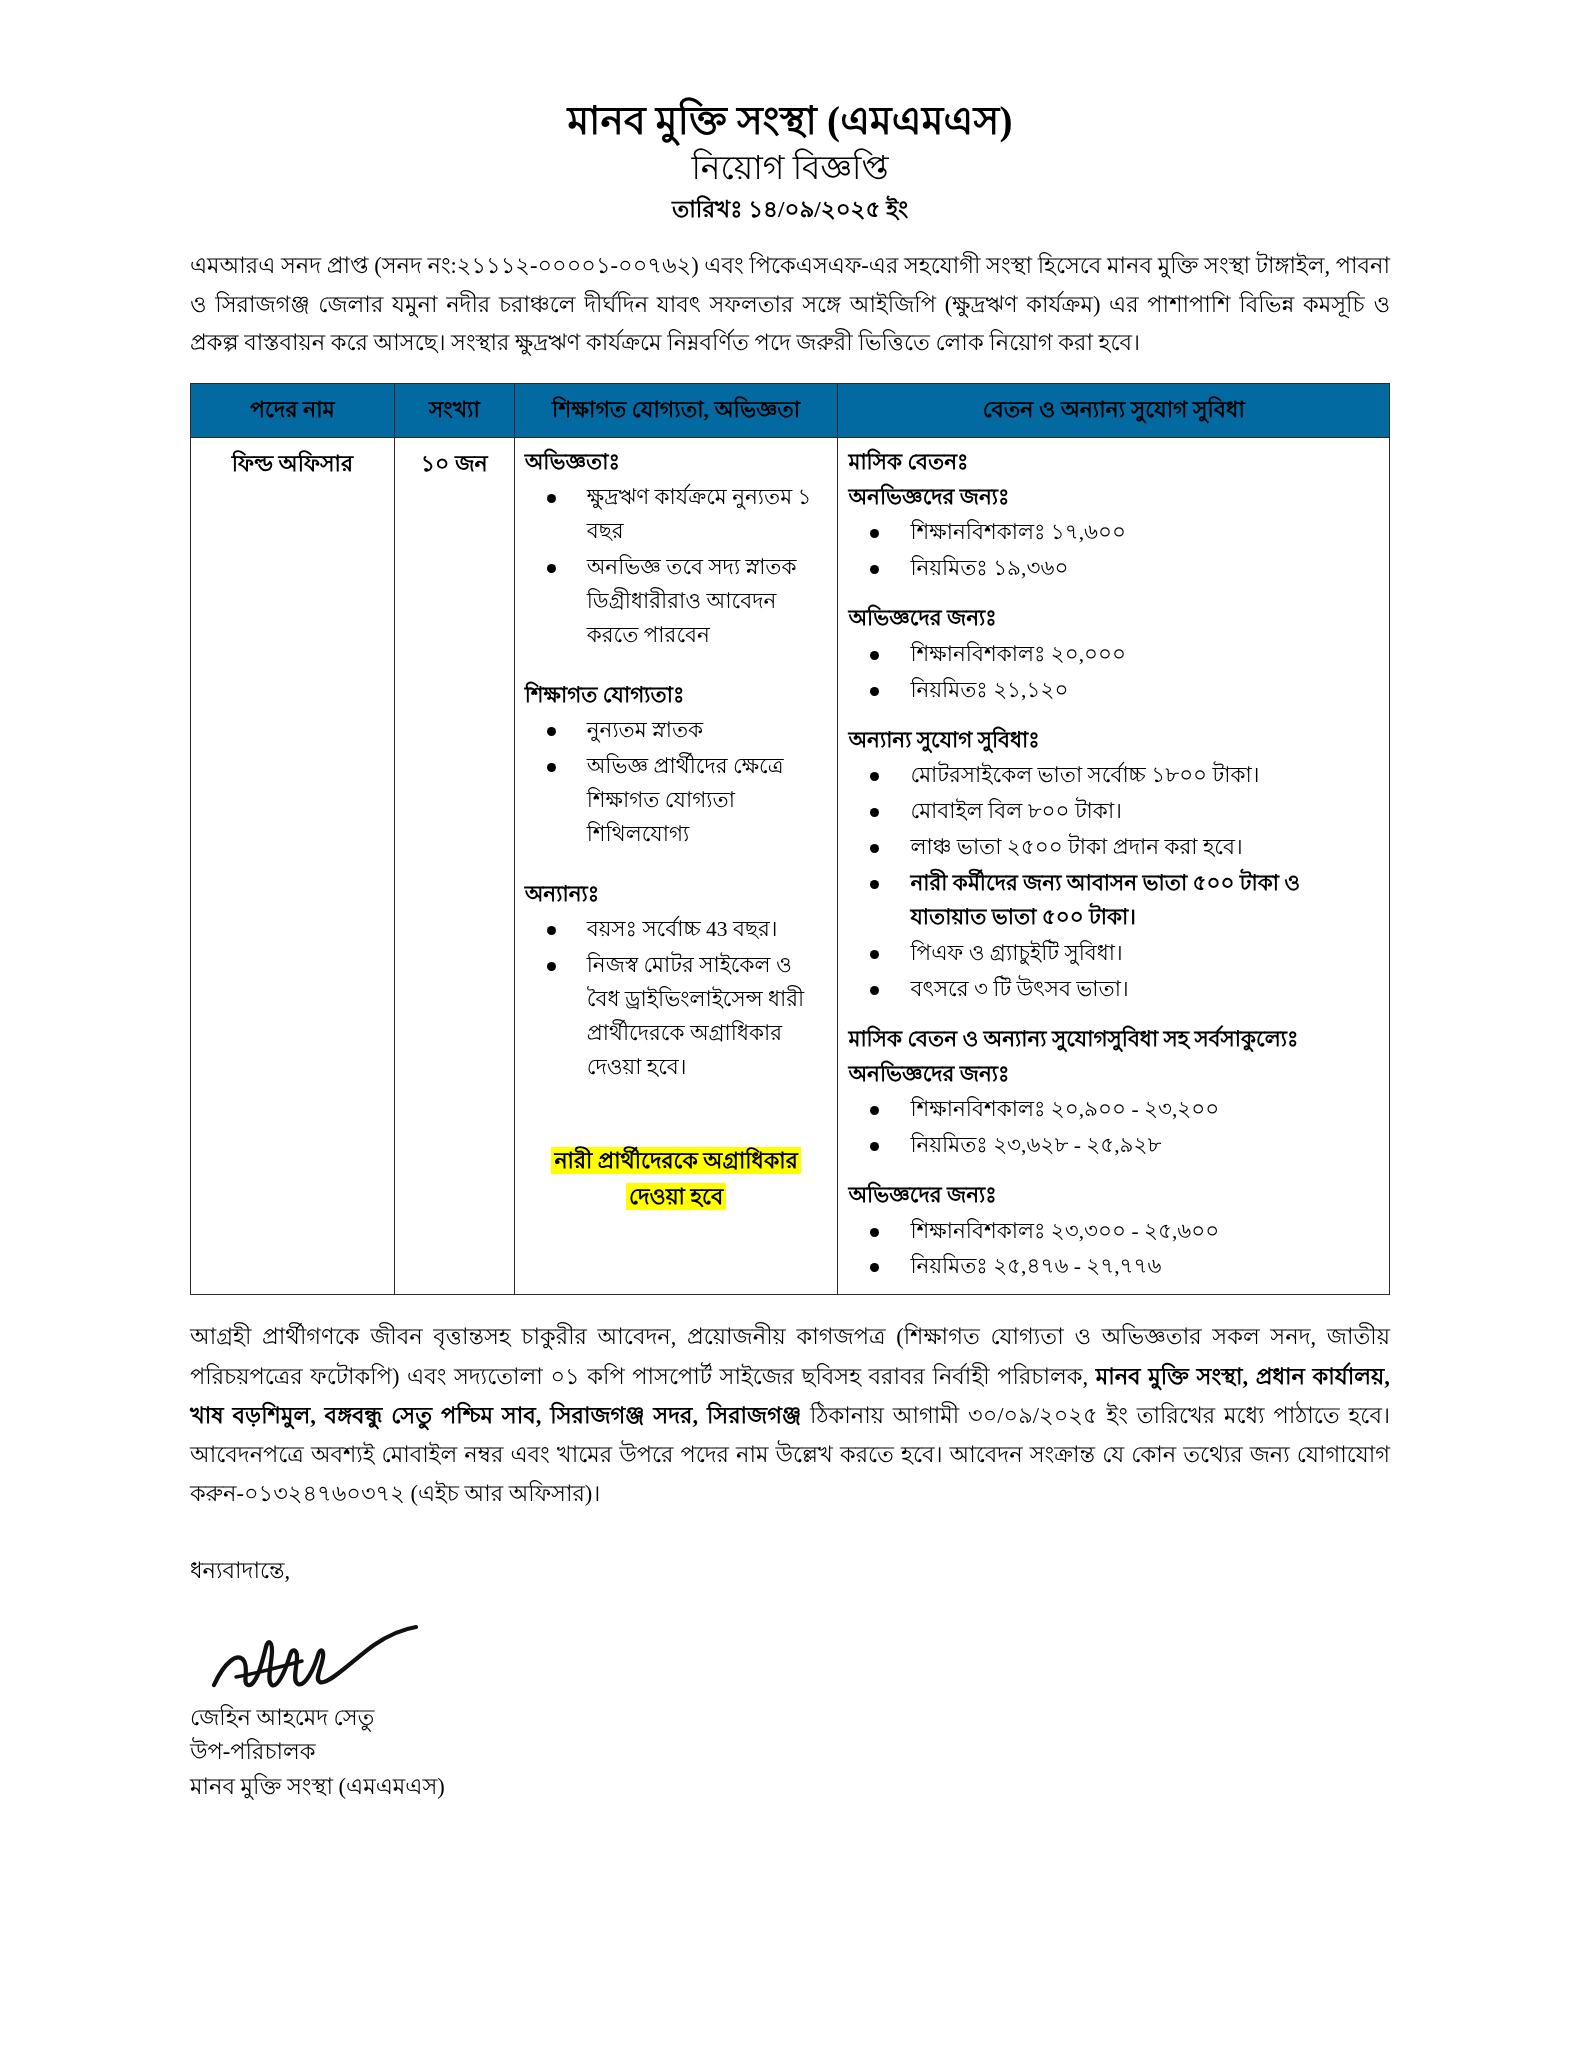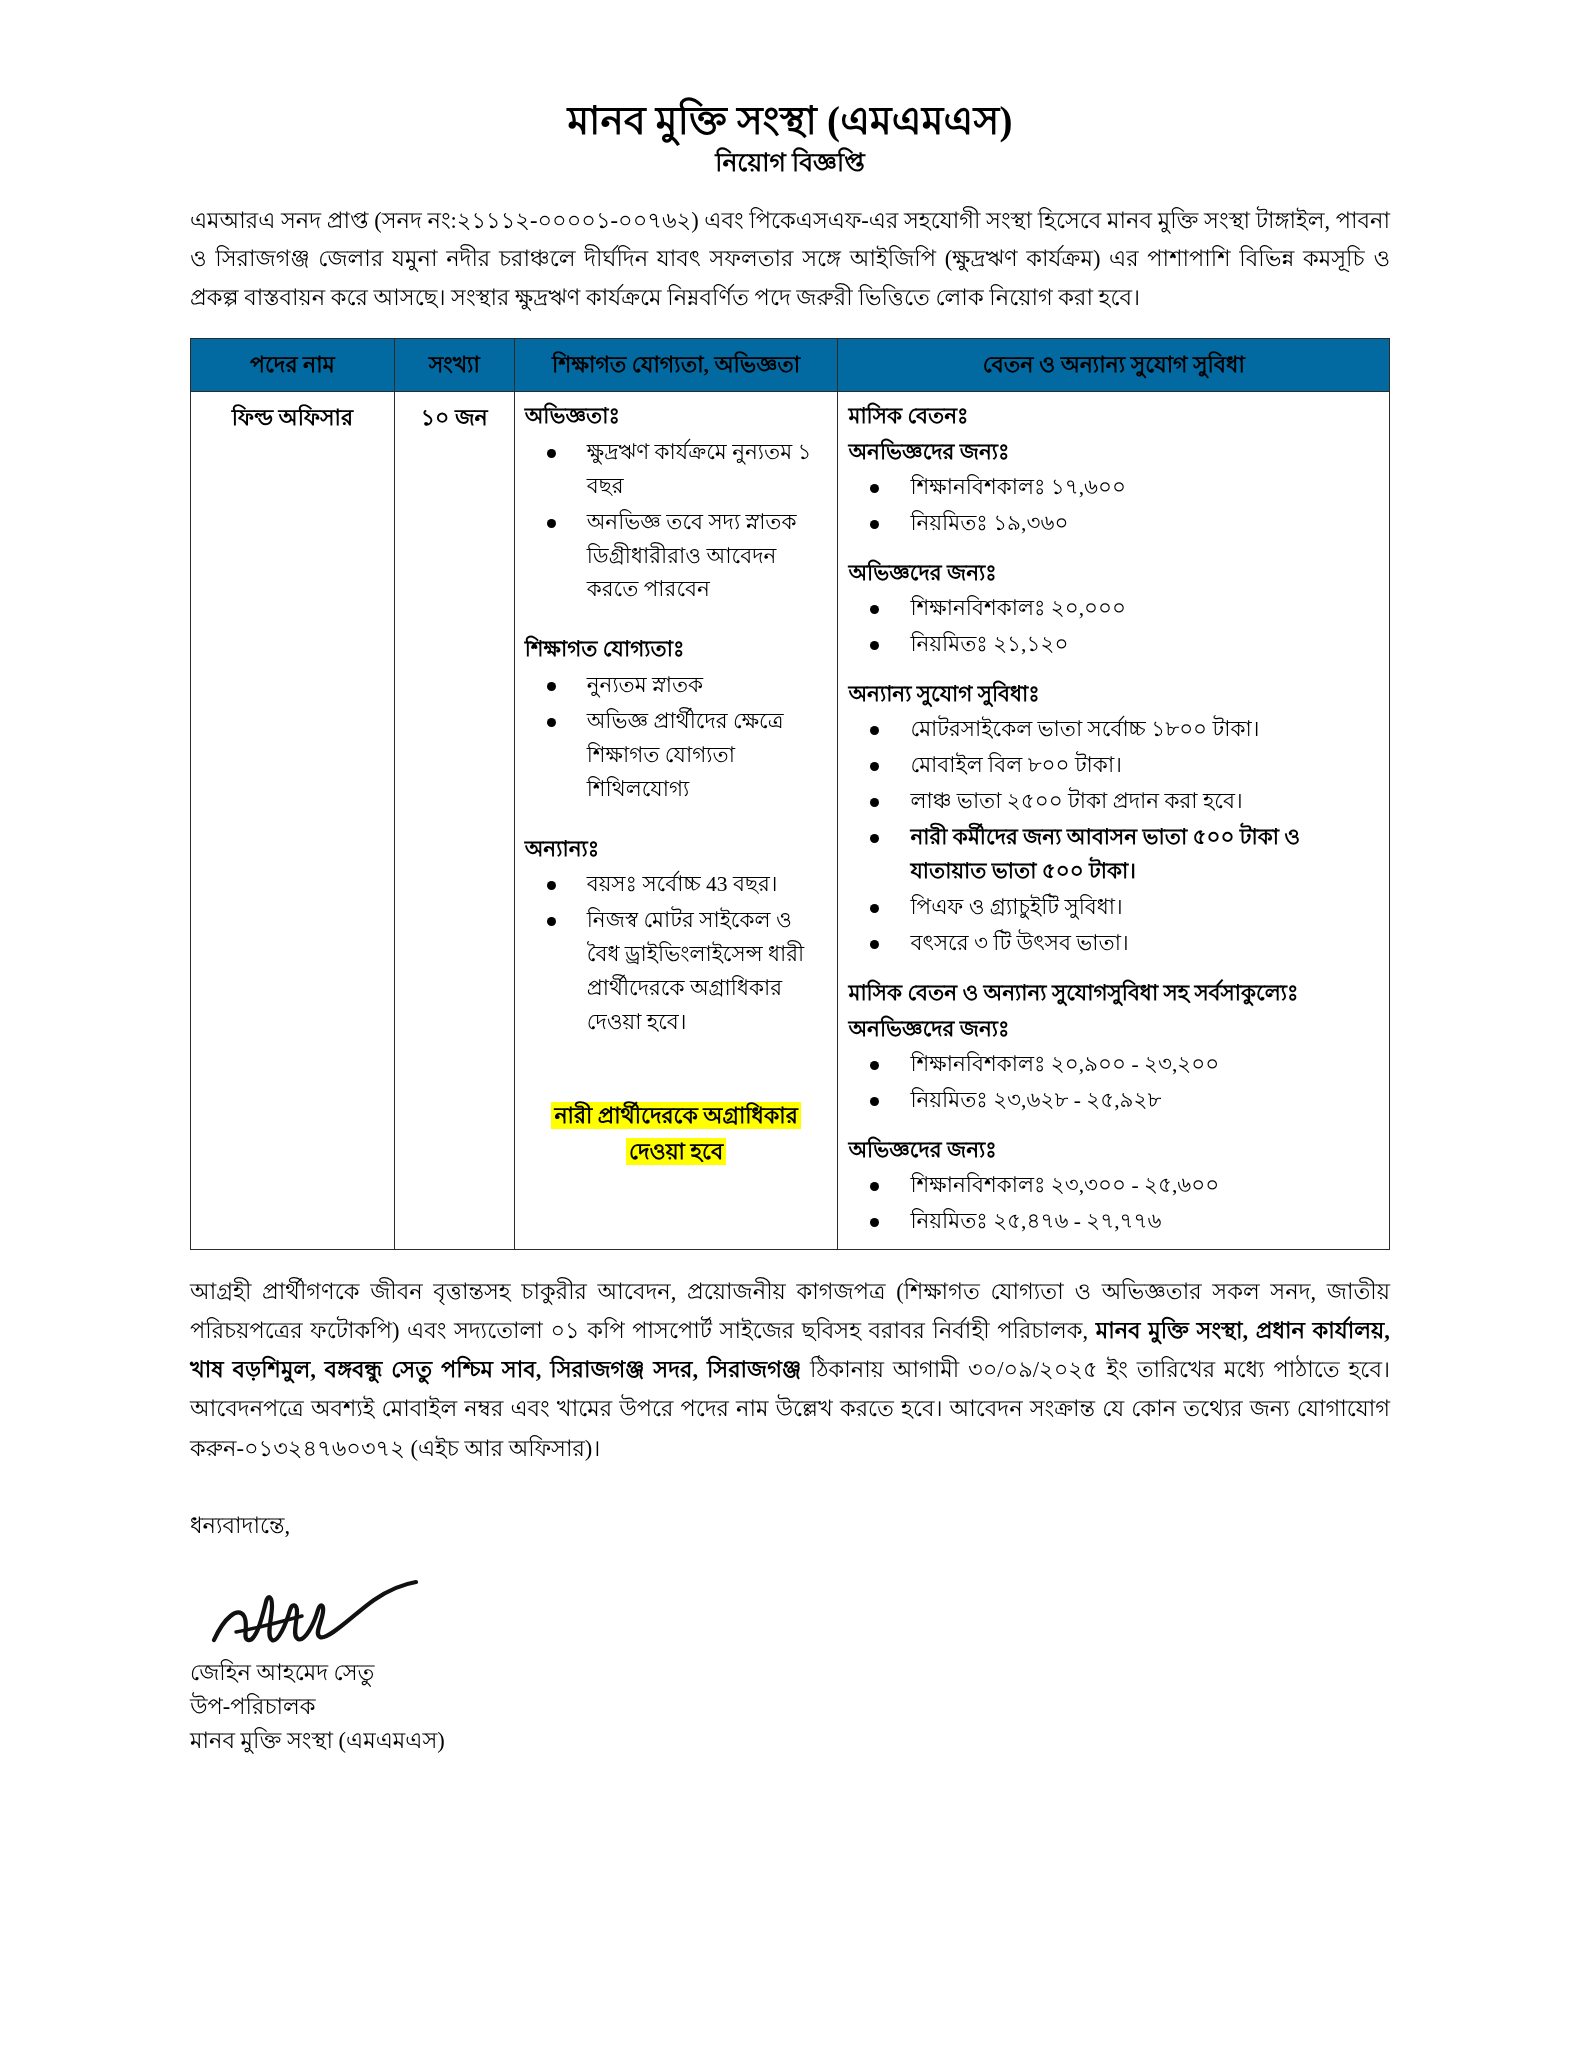--- a/index.html
+++ b/index.html
@@ -27,22 +27,22 @@
   .doc-title {
     text-align: center;
     font-size: 39px;
     font-weight: 700;
     line-height: 1.26;
     letter-spacing: .2px;
     margin: 0;
   }
   .doc-subtitle {
     text-align: center;
-    font-size: 25px;
-    font-weight: 700;
+    font-size: 33px;
+    font-weight: 400;
     line-height: 1.3;
     margin: 2px 0 0 0;
   }
   .doc-date {
     text-align: center;
     font-size: 23px;
     font-weight: 700;
     line-height: 1.35;
     margin: 4px 0 0 0;
   }
@@ -176,20 +176,21 @@
   .sign-block div { margin: 0; }
 </style>
 </head>
 <body>
 
 <div class="page">
 
   <div>
     <h1 class="doc-title">মানব মুক্তি সংস্থা (এমএমএস)</h1>
     <h2 class="doc-subtitle">নিয়োগ বিজ্ঞপ্তি</h2>
+    <div class="doc-date">তারিখঃ ১৪/০৯/২০২৫ ইং</div>
   </div>
 
   <p class="intro">এমআরএ সনদ প্রাপ্ত (সনদ নং:২১১১২-০০০০১-০০৭৬২) এবং পিকেএসএফ-এর সহযোগী সংস্থা হিসেবে মানব মুক্তি সংস্থা টাঙ্গাইল, পাবনা ও সিরাজগঞ্জ জেলার যমুনা নদীর চরাঞ্চলে দীর্ঘদিন যাবৎ সফলতার সঙ্গে আইজিপি (ক্ষুদ্রঋণ কার্যক্রম) এর পাশাপাশি বিভিন্ন কমসূচি ও প্রকল্প বাস্তবায়ন করে আসছে। সংস্থার  ক্ষুদ্রঋণ কার্যক্রমে নিম্নবর্ণিত পদে জরুরী ভিত্তিতে লোক নিয়োগ করা হবে।</p>
 
   <table class="jobs">
     <colgroup>
       <col class="c1">
         <col class="c2">
         <col class="c3">
         <col class="c4">

